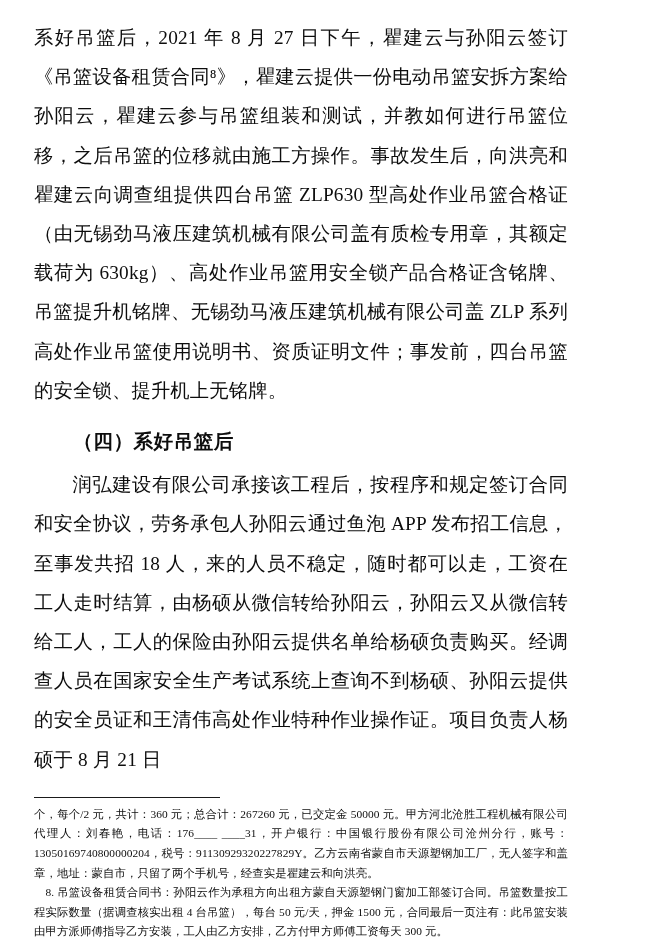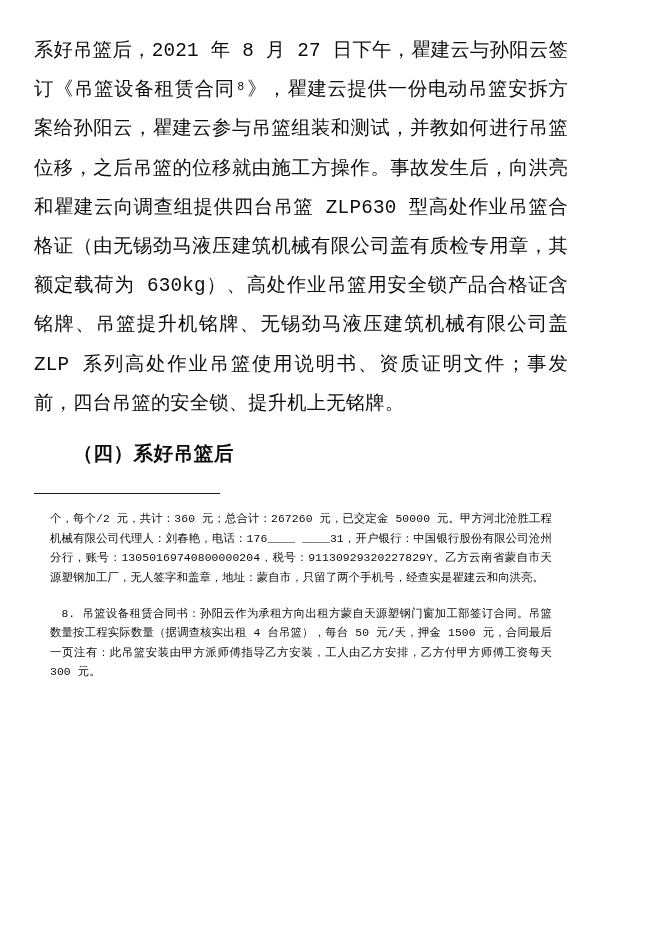--- a/index.html
+++ b/index.html
@@ -12,22 +12,21 @@
     height: 944px;
     font-family: "Liberation Serif", serif;
     color: #0d0d0d;
     overflow: hidden;
   }
   .page {
     position: relative;
     width: 604px;
     height: 944px;
     box-sizing: border-box;
-    padding: 32px 36px 0 34px;
-    font-family: Liberation Mono, monospace;
+    padding: 18px 36px 0 34px;
   }
   .body-text p {
     margin: 0;
     font-size: 19.3px;
     line-height: 39.2px;
     letter-spacing: 0.2px;
     text-align: justify;
     text-justify: inter-character;
   }
   .body-text p.indent {
@@ -49,39 +48,42 @@
     border-top: 1px solid #1a1a1a;
   }
   .footnotes {
     font-size: 11.4px;
     line-height: 19.6px;
     text-align: justify;
     text-justify: inter-character;
     letter-spacing: 0.1px;
   }
   .footnotes p {
-    margin: 16px;
+    margin: 0;
   }
   .footnotes p.fn-indent {
     text-indent: 1em;
   }
 </style>
 </head>
 <body>
 
 <div class="page">
 
   <div class="body-text">
     <p>系好吊篮后，2021 年 8 月 27 日下午，瞿建云与孙阳云签订《吊篮设备租赁合同⁸》，瞿建云提供一份电动吊篮安拆方案给孙阳云，瞿建云参与吊篮组装和测试，并教如何进行吊篮位移，之后吊篮的位移就由施工方操作。事故发生后，向洪亮和瞿建云向调查组提供四台吊篮 ZLP630 型高处作业吊篮合格证（由无锡劲马液压建筑机械有限公司盖有质检专用章，其额定载荷为 630kg）、高处作业吊篮用安全锁产品合格证含铭牌、吊篮提升机铭牌、无锡劲马液压建筑机械有限公司盖 ZLP 系列高处作业吊篮使用说明书、资质证明文件；事发前，四台吊篮的安全锁、提升机上无铭牌。</p>
   </div>
 
   <div class="spacer-sm"></div>
 
   <div class="heading">（四）系好吊篮后</div>
 
+  <div class="body-text">
+    <p class="indent">润弘建设有限公司承接该工程后，按程序和规定签订合同和安全协议，劳务承包人孙阳云通过鱼泡 APP 发布招工信息，至事发共招 18 人，来的人员不稳定，随时都可以走，工资在工人走时结算，由杨硕从微信转给孙阳云，孙阳云又从微信转给工人，工人的保险由孙阳云提供名单给杨硕负责购买。经调查人员在国家安全生产考试系统上查询不到杨硕、孙阳云提供的安全员证和王清伟高处作业特种作业操作证。项目负责人杨硕于 8 月 21 日</p>
+  </div>
 
   <div class="footnote-rule"></div>
 
   <div class="footnotes">
     <p>个，每个/2 元，共计：360 元；总合计：267260 元，已交定金 50000 元。甲方河北沧胜工程机械有限公司代理人：刘春艳，电话：176____  ____31，开户银行：中国银行股份有限公司沧州分行，账号：13050169740800000204，税号：91130929320227829Y。乙方云南省蒙自市天源塑钢加工厂，无人签字和盖章，地址：蒙自市，只留了两个手机号，经查实是瞿建云和向洪亮。</p>
     <p class="fn-indent">8. 吊篮设备租赁合同书：孙阳云作为承租方向出租方蒙自天源塑钢门窗加工部签订合同。吊篮数量按工程实际数量（据调查核实出租 4 台吊篮），每台 50 元/天，押金 1500 元，合同最后一页注有：此吊篮安装由甲方派师傅指导乙方安装，工人由乙方安排，乙方付甲方师傅工资每天 300 元。</p>
   </div>
 
 </div>
 

